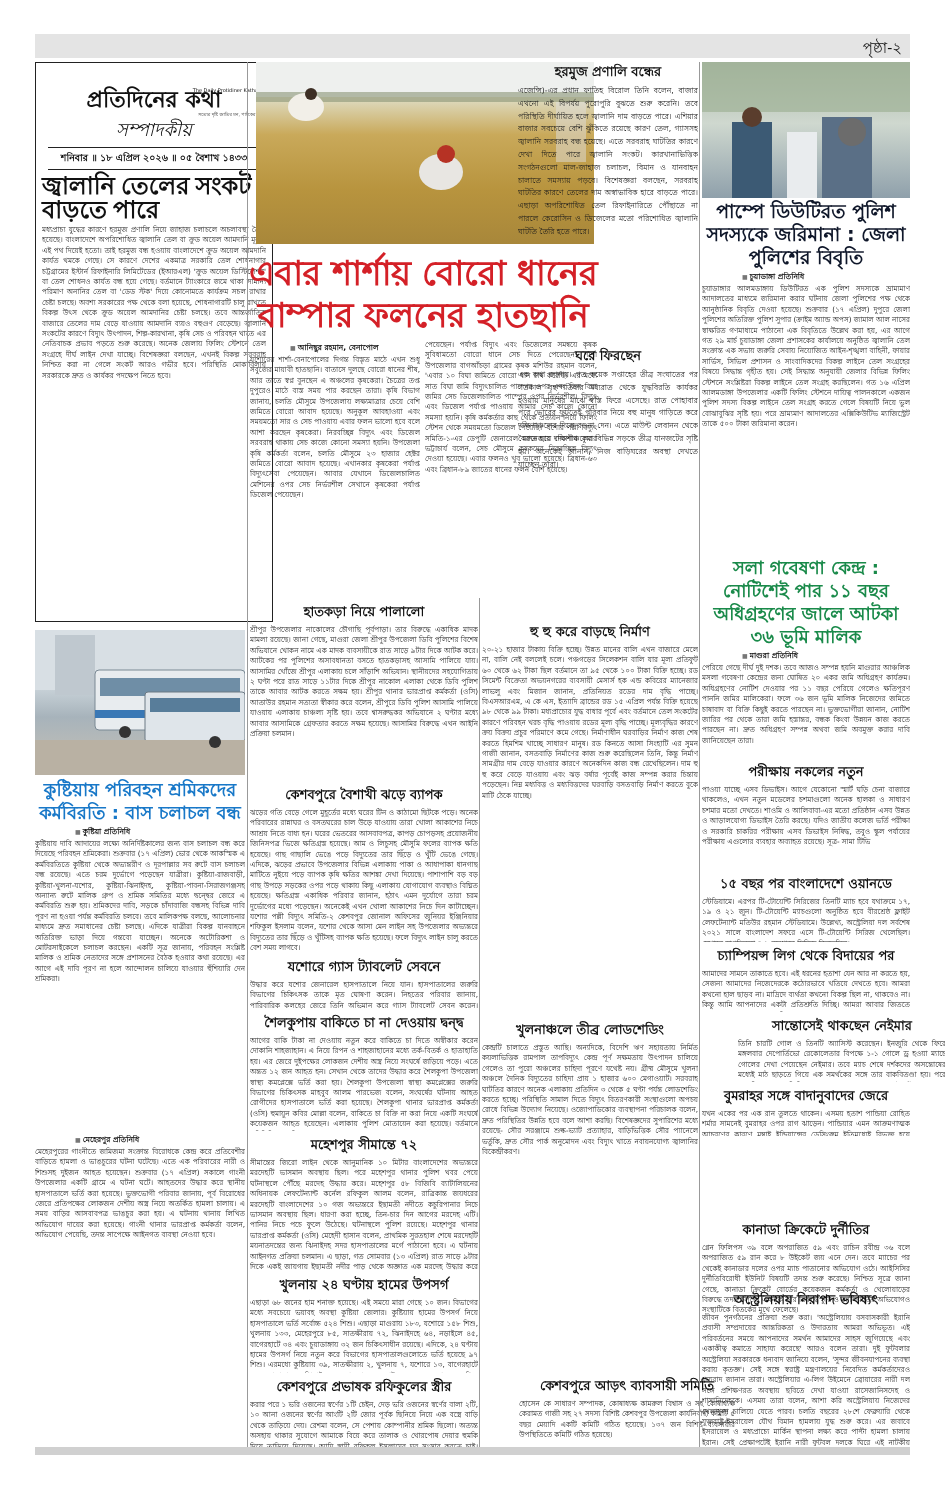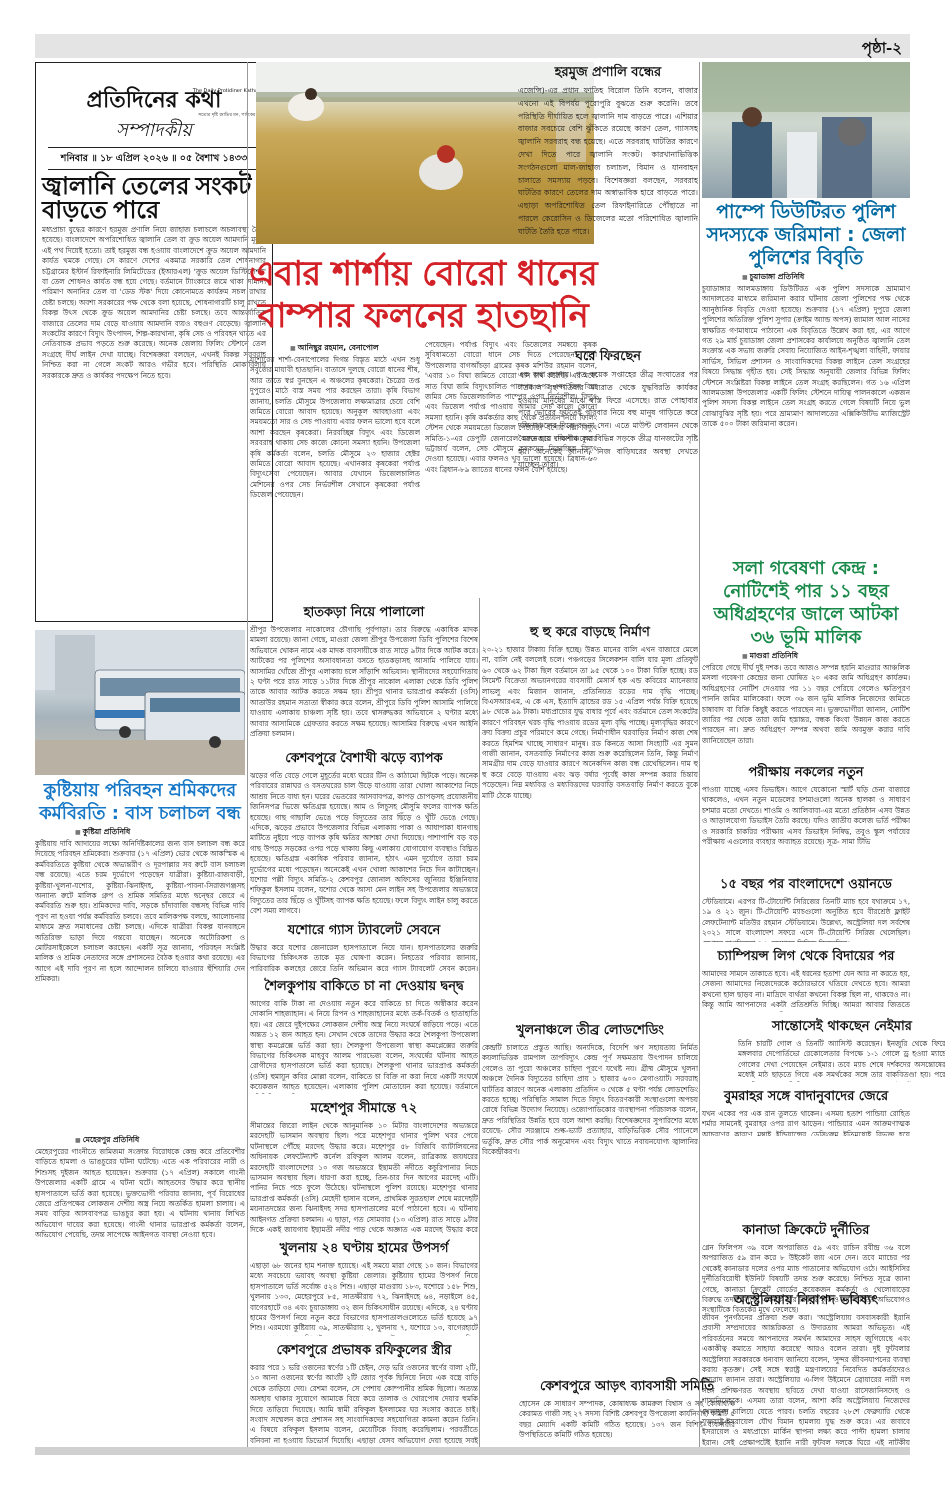--- a/index.html
+++ b/index.html
@@ -1,35 +1,35 @@
 <!DOCTYPE html>
 <html><head>
 <meta charset="utf-8">
 <style>
   * { box-sizing: border-box; margin: 0; padding: 0; }
   body { width: 945px; height: 1485px; background: #ffffff; font-family: "DejaVu Sans", sans-serif; color: #111; position: relative; overflow: hidden; }
-  .topbar { position: absolute; left: 35px; top: 34px; width: 875px; height: 24px; background: #e4e4e4; font-weight: bold; }
+  .topbar { position: absolute; left: 35px; top: 34px; width: 875px; height: 24px; background: #e4e4e4; }
   .pagenum { position: absolute; right: 8px; top: 2px; font-size: 15px; font-family: "DejaVu Serif", serif; color: #111; }
   .col { position: absolute; overflow: hidden; }
   .body-text { font-size: 7.2px; line-height: 10.4px; text-align: justify; color: #1a1a1a; font-family: "DejaVu Sans", sans-serif; }
   .byline { font-size: 7.5px; font-weight: bold; margin: 2px 0 1px; padding-left: 40px; }
   .byline::before { content: "■ "; color: #777; font-size: 6px; }
   .subhead { font-size: 13px; font-weight: bold; text-align: center; margin: 4px 0 2px; font-family: "DejaVu Serif", serif; color: #111; }
   .photo { position: absolute; overflow: hidden; }
   
   .masthead { position: absolute; left: 35px; top: 62px; width: 238px; height: 560px; border: 1.5px solid #222; padding: 15px 6px; }
   .mh-title { font-family: "DejaVu Serif", serif; font-size: 22px; font-weight: bold; text-align: center; line-height: 26px; }
   .mh-en { font-size: 5px; text-align: right; position: absolute; right: 8px; top: 9px; }
   .mh-tag { font-size: 4.5px; text-align: right; color: #333; }
   .mh-sub { font-family: "DejaVu Serif", serif; font-size: 18px; font-style: italic; text-align: center; line-height: 22px; }
   .mh-date { border-top: 1.5px solid #222; border-bottom: 1.5px solid #222; margin: 6px 6px 4px; padding: 3px 0; font-size: 9.5px; text-align: center; font-weight: bold; }
   .lead-title { font-size: 24px; font-weight: bold; text-align: left; line-height: 24px; font-family: Liberation Serif, serif; }
   .rule-v { position: absolute; width: 1px; background: #999; }
   .headline-red { position: absolute; left: 248px; top: 252px; width: 350px; font-size: 34px; line-height: 42px; color: #d42027; font-weight: bold; text-align: center; font-family: "DejaVu Sans", sans-serif; letter-spacing: -0.5px; }
-  .headline-blue { font-size: 19px; line-height: 23px; color: #0369a1; font-weight: bold; text-align: center; }
+  .headline-blue { font-size: 19px; line-height: 23px; color: #0f172a; font-weight: bold; text-align: center; }
   .headline-green { font-size: 18px; line-height: 23px; color: #1a8a4a; font-weight: bold; text-align: center; }
   .headline-blue2 { font-size: 18px; line-height: 23px; color: #1878c8; font-weight: bold; text-align: center; }
   .headline-pink { font-size: 14px; line-height: 22px; color: #e01e8c; font-weight: bold; text-align: center; }
   .bottombar { position: absolute; left: 35px; top: 1447px; width: 875px; height: 8px; background: #d0d0d0; }
 </style>
 </head>
 <body>
 
 <div class="topbar">
   <span class="pagenum">পৃষ্ঠা-২</span>
@@ -98,21 +98,21 @@
   <div class="body-text">পেয়েছেন। পর্যাপ্ত বিদ্যুৎ এবং ডিজেলের সমন্বয়ে কৃষক সুবিধামতো বোরো ধানে সেচ দিতে পেরেছেন। শার্শা উপজেলার বাগআঁচড়া গ্রামের কৃষক মশিউর রহমান বলেন, 'এবার ১০ বিঘা জমিতে বোরো ধান চাষ করেছি। এর মধ্যে সাত বিঘা জমি বিদ্যুৎচালিত পাম্পের ওপর এবং তিন বিঘা জমির সেচ ডিজেলচালিত পাম্পের ওপর নির্ভরশীল। বিদ্যুৎ এবং ডিজেল পর্যাপ্ত পাওয়ায় আমার সেচ কাজে কোনো সমস্যা হয়নি। কৃষি কর্মকর্তার কাছ থেকে প্রত্যয়ন নিয়ে ফিলিং স্টেশন থেকে সময়মতো ডিজেল পেয়েছি।' যশোর পল্লী বিদ্যুৎ সমিতি-১-এর ডেপুটি জেনারেল ম্যানেজার দেবাশীষ কুমার ভট্টাচার্য বলেন, সেচ মৌসুমে কৃষকদের নিরবচ্ছিন্ন বিদ্যুৎ দেওয়া হয়েছে। এবার ফলনও খুব ভালো হয়েছে। ব্রিধান-৬৩ এবং ব্রিধান-৮৯ জাতের ধানের ফলন বেশি হয়েছে।</div>
 </div>
 
 <div class="rule-v" style="left:247px; top:62px; height:1385px;"></div>
 
 <div class="col" style="left:250px; top:598px; width:228px; height:849px;">
   <div style="height:146px; overflow:hidden;">
     <div class="subhead">হাতকড়া নিয়ে পালালো</div>
     <div class="body-text">শ্রীপুর উপজেলার নাকোলের চৌগাছি পূর্বপাড়া। তার বিরুদ্ধে একাধিক মাদক মামলা রয়েছে। জানা গেছে, মাগুরা জেলা শ্রীপুর উপজেলা ডিবি পুলিশের বিশেষ অভিযানে খোকন নামে এক মাদক ব্যবসায়ীকে রাত সাড়ে ৯টার দিকে আটক করে। আটকের পর পুলিশের অসাবধানতা বসতে হাতকড়াসহ আসামি পালিয়ে যায়। আসামির খোঁজে শ্রীপুর এলাকায় চলে সাঁড়াশি অভিযান। স্থানীয়দের সহযোগিতায় ২ ঘণ্টা পরে রাত সাড়ে ১১টার দিকে শ্রীপুর নাকোল এলাকা থেকে ডিবি পুলিশ তাকে আবার আটক করতে সক্ষম হয়। শ্রীপুর থানার ভারপ্রাপ্ত কর্মকর্তা (ওসি) আতাউর রহমান সত্যতা স্বীকার করে বলেন, শ্রীপুরে ডিবি পুলিশ আসামি পালিয়ে যাওয়ায় এলাকায় চাঞ্চল্য সৃষ্টি হয়। তবে শ্বাসরুদ্ধকর অভিযানে ২ ঘণ্টার মধ্যে আবার আসামিকে গ্রেফতার করতে সক্ষম হয়েছে। আসামির বিরুদ্ধে এখন আইনি প্রক্রিয়া চলমান।</div>
   </div>
-  <div style="height:172px; overflow:hidden;">
+  <div style="height:172px; overflow:hidden;margin-top:37px;">
     <div class="subhead">কেশবপুরে বৈশাখী ঝড়ে ব্যাপক</div>
     <div class="body-text">ঝড়ের গতি বেড়ে গেলে মুহূর্তের মধ্যে ঘরের টিন ও কাঠামো ছিটকে পড়ে। অনেক পরিবারের রান্নাঘর ও বসতঘরের চাল উড়ে যাওয়ায় তারা খোলা আকাশের নিচে আশ্রয় নিতে বাধ্য হন। ঘরের ভেতরের আসবাবপত্র, কাপড় চোপড়সহ প্রয়োজনীয় জিনিসপত্র ভিজে ক্ষতিগ্রস্ত হয়েছে। আম ও লিচুসহ মৌসুমি ফলের ব্যাপক ক্ষতি হয়েছে। গাছ গাছালি ভেঙে পড়ে বিদ্যুতের তার ছিঁড়ে ও খুঁটি ভেঙে গেছে। এদিকে, ঝড়ের প্রভাবে উপজেলার বিভিন্ন এলাকায় পাকা ও আধাপাকা ধানগাছ মাটিতে নুইয়ে পড়ে ব্যাপক কৃষি ক্ষতির আশঙ্কা দেখা দিয়েছে। পাশাপাশি বড় বড় গাছ উপড়ে সড়কের ওপর পড়ে থাকায় কিছু এলাকায় যোগাযোগ ব্যবস্থাও বিঘ্নিত হয়েছে। ক্ষতিগ্রস্ত একাধিক পরিবার জানান, হঠাৎ এমন দুর্যোগে তারা চরম দুর্ভোগের মধ্যে পড়েছেন। অনেকেই এখন খোলা আকাশের নিচে দিন কাটাচ্ছেন। যশোর পল্লী বিদ্যুৎ সমিতি-২ কেশবপুর জোনাল অফিসের জুনিয়র ইঞ্জিনিয়ার শফিকুল ইসলাম বলেন, যশোর থেকে আসা মেন লাইন সহ উপজেলার অভ্যন্তরে বিদ্যুতের তার ছিঁড়ে ও খুঁটিসহ ব্যাপক ক্ষতি হয়েছে। ফলে বিদ্যুৎ লাইন চালু করতে বেশ সময় লাগবে।</div>
   </div>
   <div style="height:56px; overflow:hidden;">
     <div class="subhead">যশোরে গ্যাস ট্যাবলেট সেবনে</div>
     <div class="body-text">উদ্ধার করে যশোর জেনারেল হাসপাতালে নিয়ে যান। হাসপাতালের জরুরি বিভাগের চিকিৎসক তাকে মৃত ঘোষণা করেন। নিহতের পরিবার জানায়, পারিবারিক কলহের জেরে তিনি অভিমান করে গ্যাস ট্যাবলেট সেবন করেন। কোতোয়ালি থানা পুলিশ মরদেহ উদ্ধার করে ময়নাতদন্তের জন্য মর্গে পাঠিয়েছে। এ বিষয়ে থানায় একটি অপমৃত্যু মামলা হয়েছে।</div>
   </div>
   <div style="height:122px; overflow:hidden;">
     <div class="subhead">শৈলকুপায় বাকিতে চা না দেওয়ায় দ্বন্দ্ব</div>
     <div class="body-text">আগের বাকি টাকা না দেওয়ায় নতুন করে বাকিতে চা দিতে অস্বীকার করেন দোকানি শাহজাহান। এ নিয়ে রিপন ও শাহজাহানের মধ্যে তর্ক-বিতর্ক ও হাতাহাতি হয়। এর জেরে দুইপক্ষের লোকজন দেশীয় অস্ত্র নিয়ে সংঘর্ষে জড়িয়ে পড়ে। এতে অন্তত ১২ জন আহত হন। সেখান থেকে তাদের উদ্ধার করে শৈলকুপা উপজেলা স্বাস্থ্য কমপ্লেক্সে ভর্তি করা হয়। শৈলকুপা উপজেলা স্বাস্থ্য কমপ্লেক্সের জরুরি বিভাগের চিকিৎসক মাহবুব আলম পারভেজ বলেন, সংঘর্ষের ঘটনায় আহত রোগীদের হাসপাতালে ভর্তি করা হয়েছে। শৈলকুপা থানার ভারপ্রাপ্ত কর্মকর্তা (ওসি) হুমায়ুন কবির মোল্লা বলেন, বাকিতে চা বিক্রি না করা নিয়ে একটি সংঘর্ষে কয়েকজন আহত হয়েছেন। এলাকায় পুলিশ মোতায়েন করা হয়েছে। বর্তমানে পরিস্থিতি স্বাভাবিক রয়েছে।</div>

